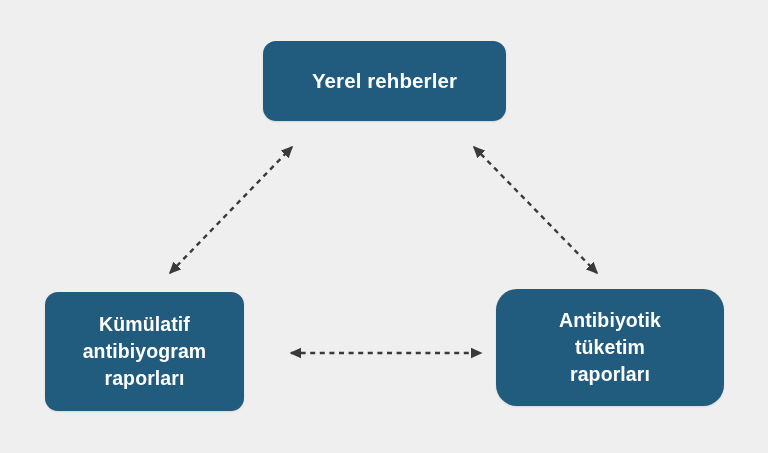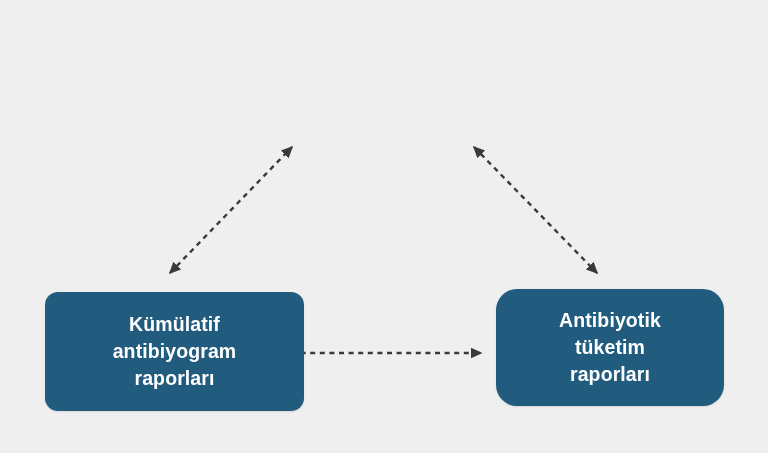--- a/index.html
+++ b/index.html
@@ -56,21 +56,21 @@
     height: 80px;
     border-radius: 13px;
   }
   #node-top .node-label {
     font-size: 20.5px;
   }
   
   #node-left {
     left: 45px;
     top: 292px;
-    width: 259px;
+    width: 199px;
     height: 119px;
     border-radius: 13px;
   }
   #node-left .node-label {
     font-size: 19.5px;
   }
   
   #node-right {
     left: 496px;
     top: 289px;
@@ -97,20 +97,23 @@
       </marker>
     </defs>
 
     <line x1="170" y1="273" x2="292" y2="147" stroke="#3a3a3a" stroke-width="2.4" stroke-dasharray="5 4.6" stroke-linecap="butt" marker-start="url(#head-start)" marker-end="url(#head-end)"></line>
 
     <line x1="474" y1="147" x2="597" y2="273" stroke="#3a3a3a" stroke-width="2.4" stroke-dasharray="5 4.6" stroke-linecap="butt" marker-start="url(#head-start)" marker-end="url(#head-end)"></line>
 
     <line x1="291" y1="353" x2="481" y2="353" stroke="#3a3a3a" stroke-width="2.4" stroke-dasharray="5 4.6" stroke-linecap="butt" marker-start="url(#head-start)" marker-end="url(#head-end)"></line>
   </svg>
 
+  <div class="node" id="node-top">
+    <span class="node-label">Yerel rehberler</span>
+  </div>
 
   <div class="node" id="node-left">
     <span class="node-label">Kümülatif
 antibiyogram
 raporları</span>
   </div>
 
   <div class="node" id="node-right">
     <span class="node-label">Antibiyotik
 tüketim

